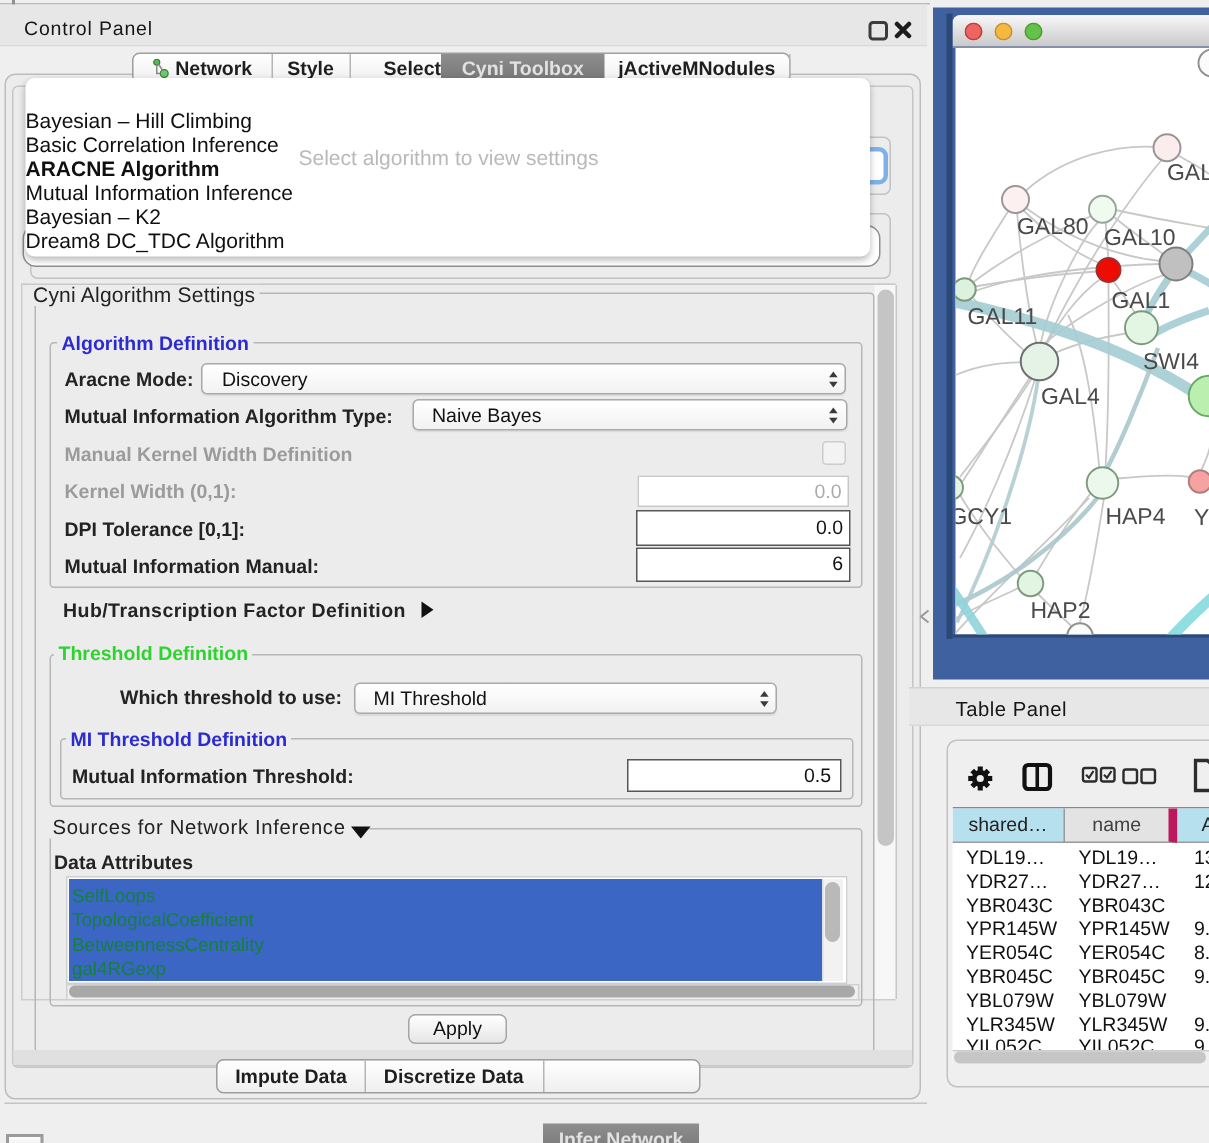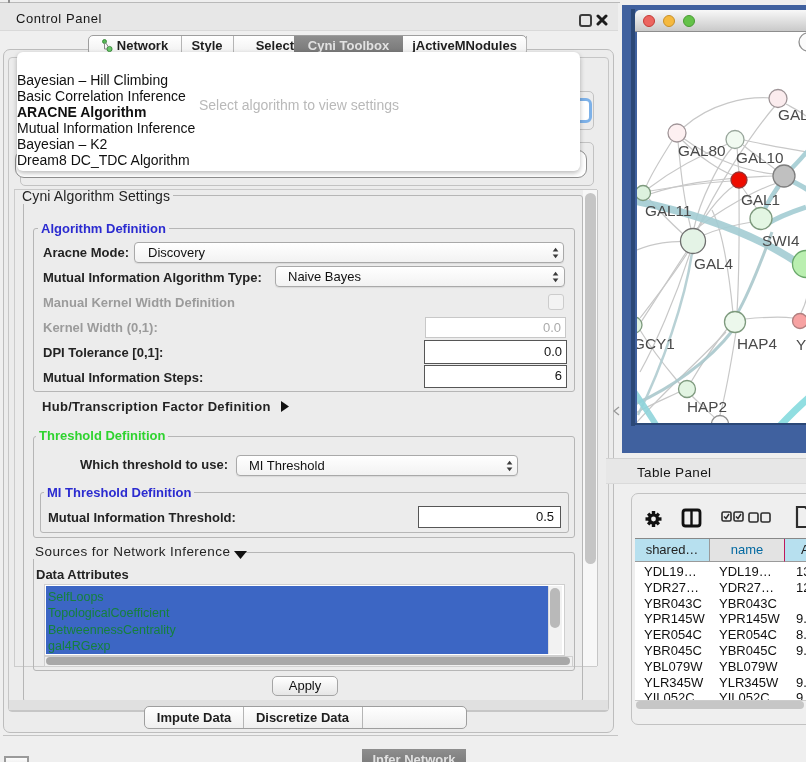--- a/index.html
+++ b/index.html
@@ -67,21 +67,21 @@
 
   <div class="lbl abs" style="left:43px;top:294.5px;color:#9b9b9b;">Manual Kernel Width Definition</div>
   <div class="abs" style="left:548px;top:294px;width:14px;height:14px;background:#f3f3f3;border:1px solid #cccccc;border-radius:3px;"></div>
 
   <div class="lbl abs" style="left:43px;top:319.5px;color:#9b9b9b;">Kernel Width (0,1):</div>
   <div class="field" style="left:425px;top:317px;width:141px;height:21px;line-height:20px;border:1px solid #c8c8c8;color:#ababab;padding-right:4px;box-sizing:border-box;">0.0</div>
 
   <div class="lbl abs" style="left:43px;top:344.5px;">DPI Tolerance [0,1]:</div>
   <div class="field" style="left:424px;top:340px;width:143px;height:24px;line-height:21px;border:1.5px solid #565656;color:#111;padding-right:4px;box-sizing:border-box;">0.0</div>
 
-  <div class="lbl abs" style="left:43px;top:369.5px;">Mutual Information Steps:</div>
+  <div class="lbl abs" style="left:43px;top:369.5px;">Mutual Information Manual:</div>
   <div class="field" style="left:424px;top:365px;width:143px;height:23px;line-height:20px;border:1.5px solid #565656;color:#111;padding-right:4px;box-sizing:border-box;">6</div>
 
   <div class="lbl abs" style="left:42px;top:399px;letter-spacing:0.3px;">Hub/Transcription Factor Definition</div>
   <svg class="abs" style="left:279px;top:400px;" width="12" height="13" viewBox="0 0 12 13">
     <path d="M2 1 L10 6.5 L2 12 Z" fill="#111"></path>
   </svg>
 
   <div class="gbox" style="left:33px;top:436px;width:540px;height:100px;"></div>
   <div class="gtitle" style="left:36px;top:428px;font-size:13px;font-weight:bold;color:#2fd32f;">Threshold Definition</div>
 
@@ -262,21 +262,21 @@
       <path d="M99 16.5 l2 2 3-4.5" stroke="#2d2d2d" stroke-width="1.5" fill="none"></path>
       <rect x="112" y="13" width="9" height="9" rx="1.5" fill="none" stroke="#2d2d2d" stroke-width="1.6"></rect>
       <rect x="124" y="13" width="9" height="9" rx="1.5" fill="none" stroke="#2d2d2d" stroke-width="1.6"></rect>
       <path d="M160 7 L168 7 L172 11 L172 27 L160 27 Z" fill="none" stroke="#2d2d2d" stroke-width="2.2"></path>
     </svg>
 
   <div class="abs" style="left:635px;top:538px;width:171px;height:172px;overflow:hidden;">
     <div class="abs" style="left:0;top:0;width:171px;height:1px;background:#888;"></div>
 
     <div class="abs" style="left:0;top:1px;width:75px;height:23px;background:#b7e0ef;border-right:1px solid #9a9a9a;border-bottom:1px solid #9a9a9a;box-sizing:border-box;text-align:center;font-size:13px;line-height:22px;color:#222;">shared…</div>
-    <div class="abs" style="left:75px;top:1px;width:75px;height:23px;background:#e3e3e3;border-right:1px solid #be185d;border-bottom:1px solid #9a9a9a;box-sizing:border-box;text-align:center;font-size:13px;line-height:22px;color:#0369a1;">name</div>
+    <div class="abs" style="left:75px;top:1px;width:75px;height:23px;background:#e3e3e3;border-right:6px solid #be185d;border-bottom:1px solid #9a9a9a;box-sizing:border-box;text-align:center;font-size:13px;line-height:22px;color:#404040;">name</div>
     <div class="abs" style="left:150px;top:1px;width:21px;height:23px;background:#b7e0ef;border-bottom:1px solid #9a9a9a;box-sizing:border-box;font-size:13px;line-height:22px;color:#222;padding-left:16px;overflow:hidden;">A</div>
 
     <div class="abs" style="left:9px;top:26px;font-size:13px;line-height:15.8px;color:#111;white-space:pre;">YDL19…
 YDR27…
 YBR043C
 YPR145W
 YER054C
 YBR045C
 YBL079W
 YLR345W

